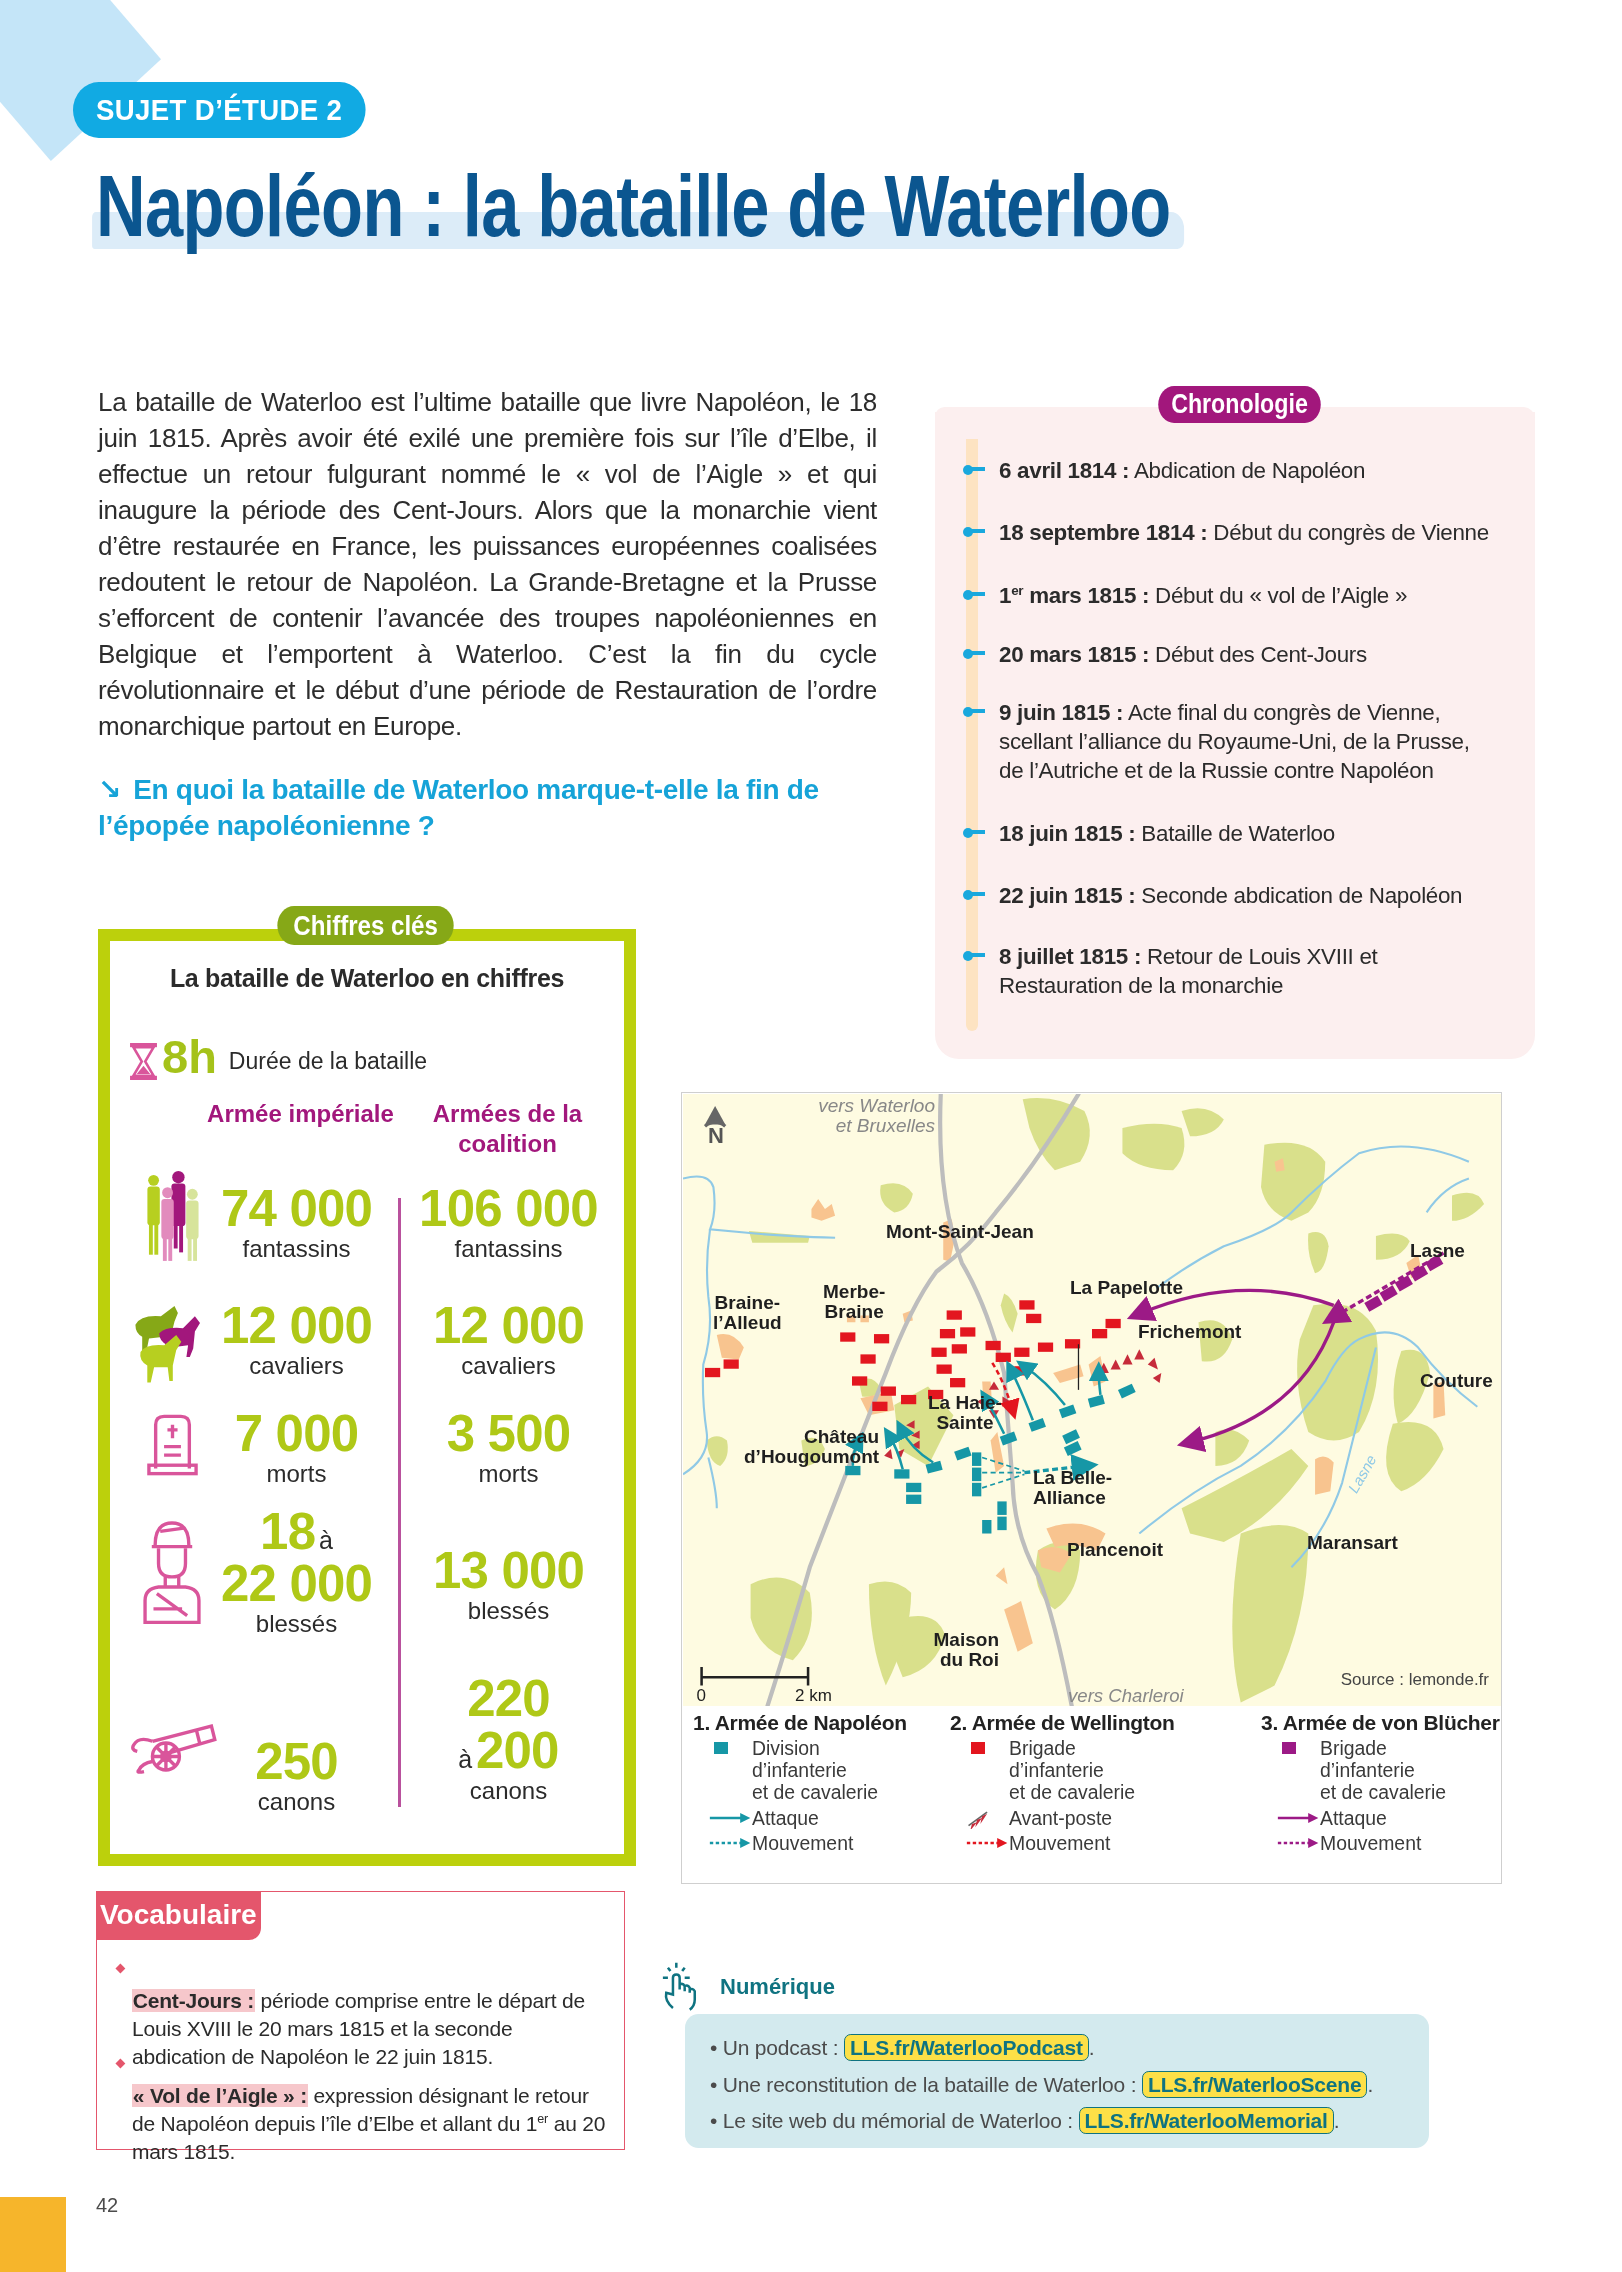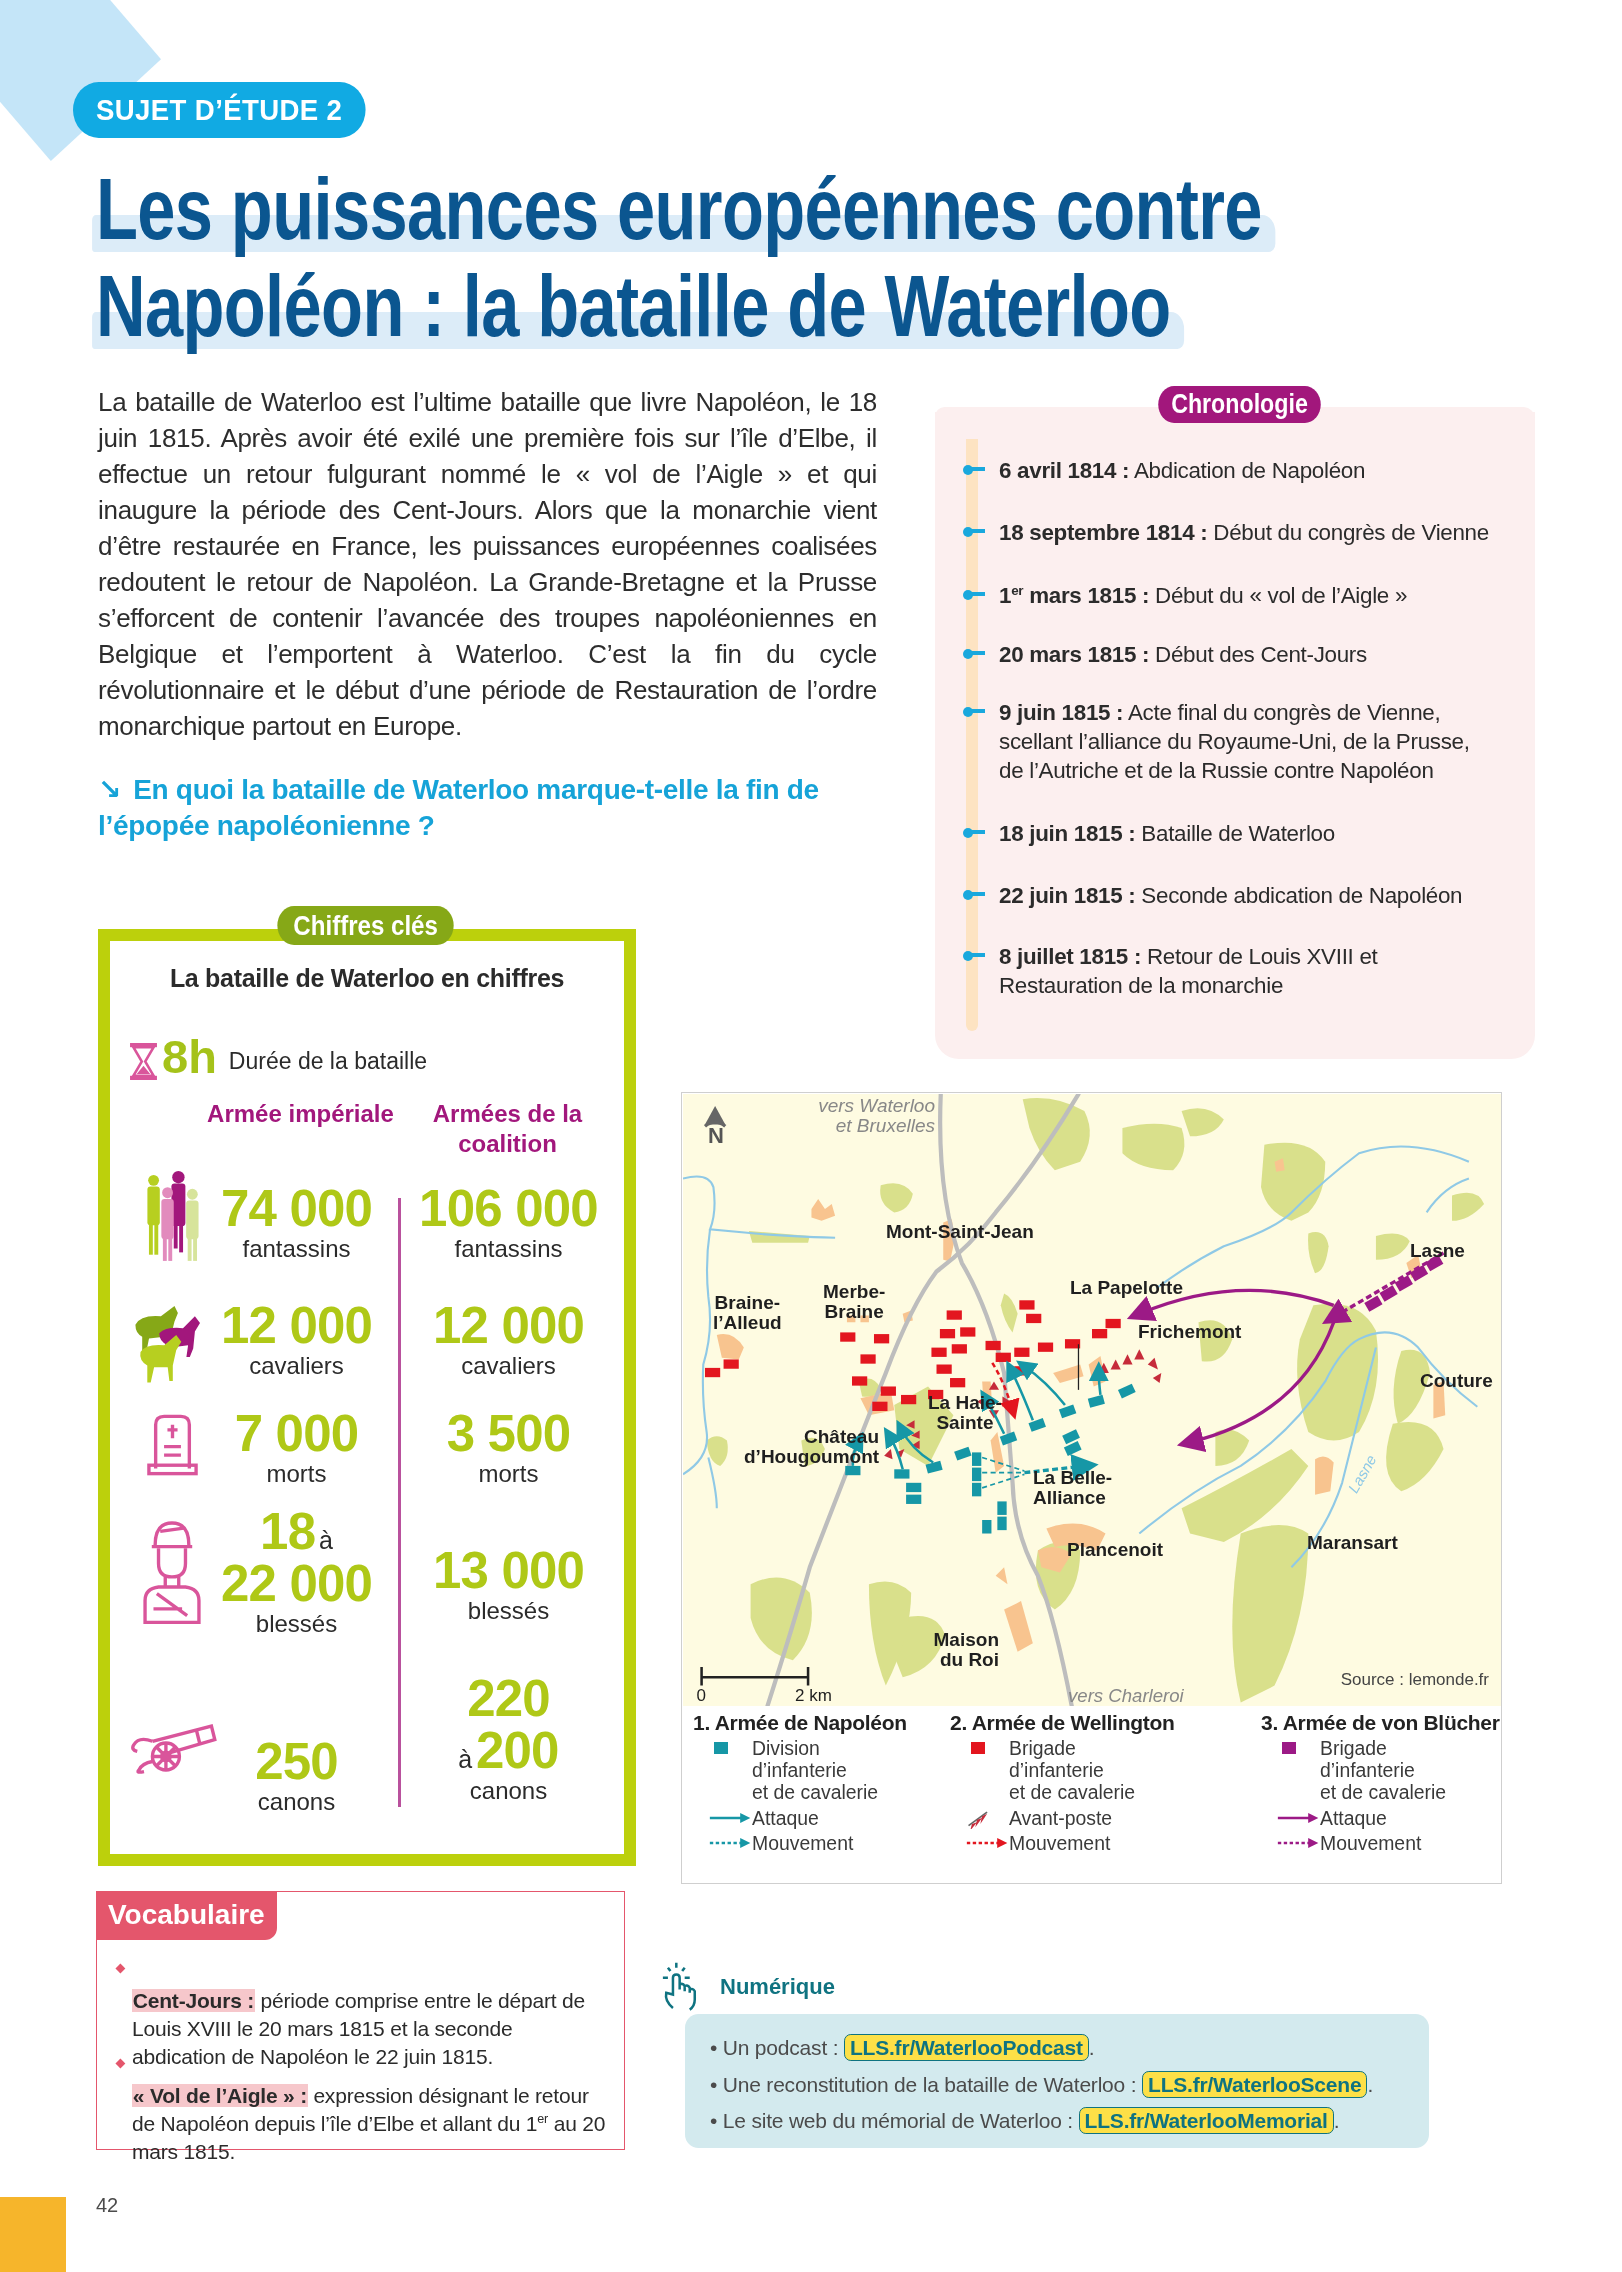--- a/index.html
+++ b/index.html
@@ -44,21 +44,21 @@
   .col-head { top: 1099px; width: 203px; text-align: center; font-size: 24px; line-height: 30px; font-weight: bold; color: #a2177c; }
   .col-divider { left: 398px; top: 1198px; width: 2.5px; height: 609px; background: #a2177c; opacity: 0.75; }
   .stat { width: 203px; text-align: center; }
   .stat .num { font-size: 51px; line-height: 52px; font-weight: bold; color: #afc817; letter-spacing: -0.8px; }
   .stat .unit { font-size: 24px; line-height: 27px; color: #2b2b2b; }
   .stat .small { font-size: 25px; color: #2b2b2b; font-weight: normal; }
   .kf-icon { width: 85px; height: 93px; }
 
   
   .voc-box { left: 96px; top: 1891px; width: 529px; height: 259px; border: 1.7px solid #e4566c; background: #fff; }
-  .voc-badge { left: 96px; top: 1891px; height: 49px; padding: 0 12px; background: #e4566c; color: #fff; font-weight: bold; font-size: 28px; line-height: 47px; border-radius: 0 0 12px 0; transform-origin: left center; }
+  .voc-badge { left: 96px; top: 1891px; height: 49px; padding: 0 4px; background: #e4566c; color: #fff; font-weight: bold; font-size: 28px; line-height: 47px; border-radius: 0 0 12px 0; transform-origin: left center; }
   .voc-item { left: 117px; width: 490px; font-size: 21px; line-height: 28px; color: #2b2b2b; letter-spacing: -0.2px; }
   .voc-item .bullet { position: absolute; left: 0; top: 10px; width: 6.8px; height: 6.8px; background: #e4566c; transform: rotate(45deg); }
   .voc-item .body { display: block; margin-left: 15px; margin-top: 32px; }
   .voc-item .term { background: #f6c7cb; font-weight: bold; padding: 0 0.8px; }
 
   
   .num-head { left: 661px; top: 1961px; display: flex; align-items: center; color: #0f7381; font-weight: bold; font-size: 22px; }
   .num-box { left: 685px; top: 2014px; width: 744px; height: 134px; background: #d3eaee; border-radius: 13.5px; }
   .num-line { left: 710px; font-size: 21px; line-height: 29px; color: #4b4b4b; white-space: nowrap; letter-spacing: -0.2px; }
   .num-link { display: inline-block; border: 1.7px solid #0f7381; border-radius: 6.8px; padding: 0 5px; color: #0f7381; font-weight: bold; background: #fde047; line-height: 25px; }
@@ -85,21 +85,20 @@
 </style>
 </head>
 <body>
 
 <svg class="abs corner-deco" viewBox="0 0 190 190" width="161" height="161">
   <polygon points="0,0 130,0 190,70 60,190 0,120" fill="#c4e5f8"></polygon>
 </svg>
 
 <div class="abs sujet-badge">SUJET D’ÉTUDE 2</div>
 <div class="abs title-wrap">
-  <div><span class="title-line"><span class="brush"></span><span>Les puissances européennes contre</span></span></div>
   <div style="margin-top:-3.4px"><span class="title-line"><span class="brush"></span><span>Napoléon : la bataille de Waterloo</span></span></div>
 </div>
 
 <p class="abs intro">La bataille de Waterloo est l’ultime bataille que livre Napoléon, le 18 juin 1815. Après avoir été exilé une première fois sur l’île d’Elbe, il effectue un retour fulgurant nommé le « vol de l’Aigle » et qui inaugure la période des Cent-Jours. Alors que la monarchie vient d’être restaurée en France, les puissances européennes coalisées redoutent le retour de Napoléon. La Grande-Bretagne et la Prusse s’efforcent de contenir l’avancée des troupes napoléoniennes en Belgique et l’emportent à Waterloo. C’est la fin du cycle révolutionnaire et le début d’une période de Restauration de l’ordre monarchique partout en Europe.</p>
 <div class="abs question">
   <span class="arrow">↘</span><span>En quoi la bataille de Waterloo marque-t-elle la fin de l’épopée napoléonienne ?</span>
 </div>
 
 <div class="abs chrono-box"></div>
 <div class="abs chrono-rail"></div>

